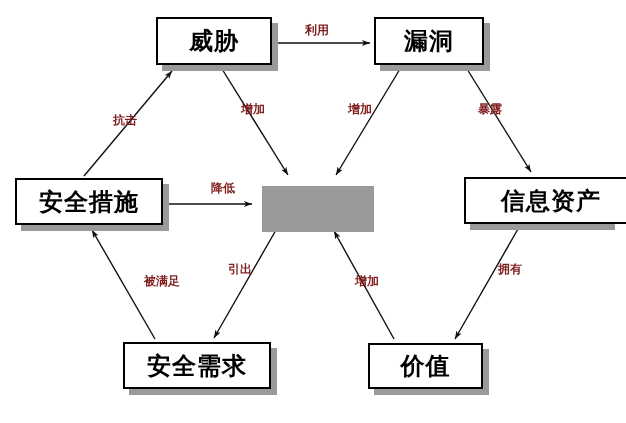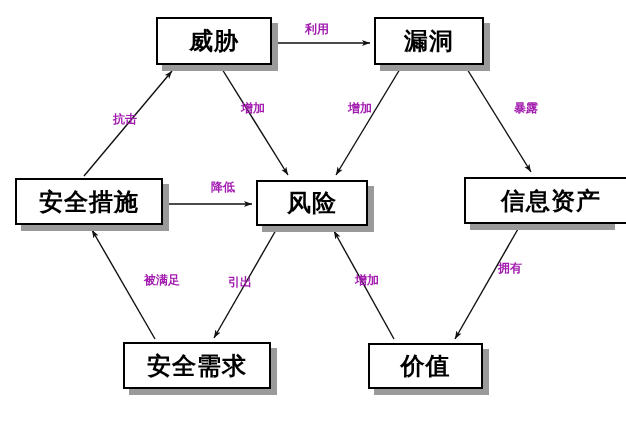--- a/index.html
+++ b/index.html
@@ -44,24 +44,24 @@
     font-size: 24px;
     font-weight: 700;
     color: #000000;
     letter-spacing: 1px;
     line-height: 1;
     white-space: nowrap;
     -webkit-font-smoothing: none;
   }
   .edge-label {
     position: absolute;
-    font-family: Liberation Mono, monospace;
+    font-family: Liberation Serif, serif;
     font-size: 12px;
     font-weight: 700;
-    color: #a21caf;
+    color: #7f1d1d;
     white-space: nowrap;
     line-height: 1;
     z-index: 4;
     background: transparent;
   }
 </style>
 </head>
 <body>
 
 <div id="diagram-canvas">
@@ -107,40 +107,37 @@
   </div>
 
   <div class="node" style="left:374px; top:17px; width:110px; height:48px;">
     <span class="node-label">漏洞</span>
   </div>
 
   <div class="node" style="left:15px; top:178px; width:148px; height:47px;">
     <span class="node-label">安全措施</span>
   </div>
 
-  <div class="node" style="left:256px; top:180px; width:112px; height:46px;">
-    <span class="node-label">风险</span>
-  </div>
 
   <div class="node" style="left:464px; top:177px; width:174px; height:47px;">
     <span class="node-label">信息资产</span>
   </div>
 
   <div class="node" style="left:368px; top:343px; width:115px; height:46px;">
     <span class="node-label">价值</span>
   </div>
 
   <div class="node" style="left:123px; top:342px; width:148px; height:47px;">
     <span class="node-label">安全需求</span>
   </div>
 
   <div class="edge-label" style="left:305px; top:24px;">利用</div>
   <div class="edge-label" style="left:113px; top:114px;">抗击</div>
   <div class="edge-label" style="left:241px; top:103px;">增加</div>
   <div class="edge-label" style="left:348px; top:103px;">增加</div>
-  <div class="edge-label" style="left:478px; top:103px;margin-left:36px;">暴露</div>
+  <div class="edge-label" style="left:478px; top:103px;">暴露</div>
   <div class="edge-label" style="left:178px; top:182px;padding-left:33px;">降低</div>
   <div class="edge-label" style="left:105px; top:275px;margin-left:39px;">被满足</div>
-  <div class="edge-label" style="left:228px; top:277px;">引出</div>
+  <div class="edge-label" style="left:228px; top:263px;">引出</div>
   <div class="edge-label" style="left:355px; top:275px;">增加</div>
   <div class="edge-label" style="left:470px; top:263px;margin-left:28px;">拥有</div>
 
 </div>
 
 </body></html>

